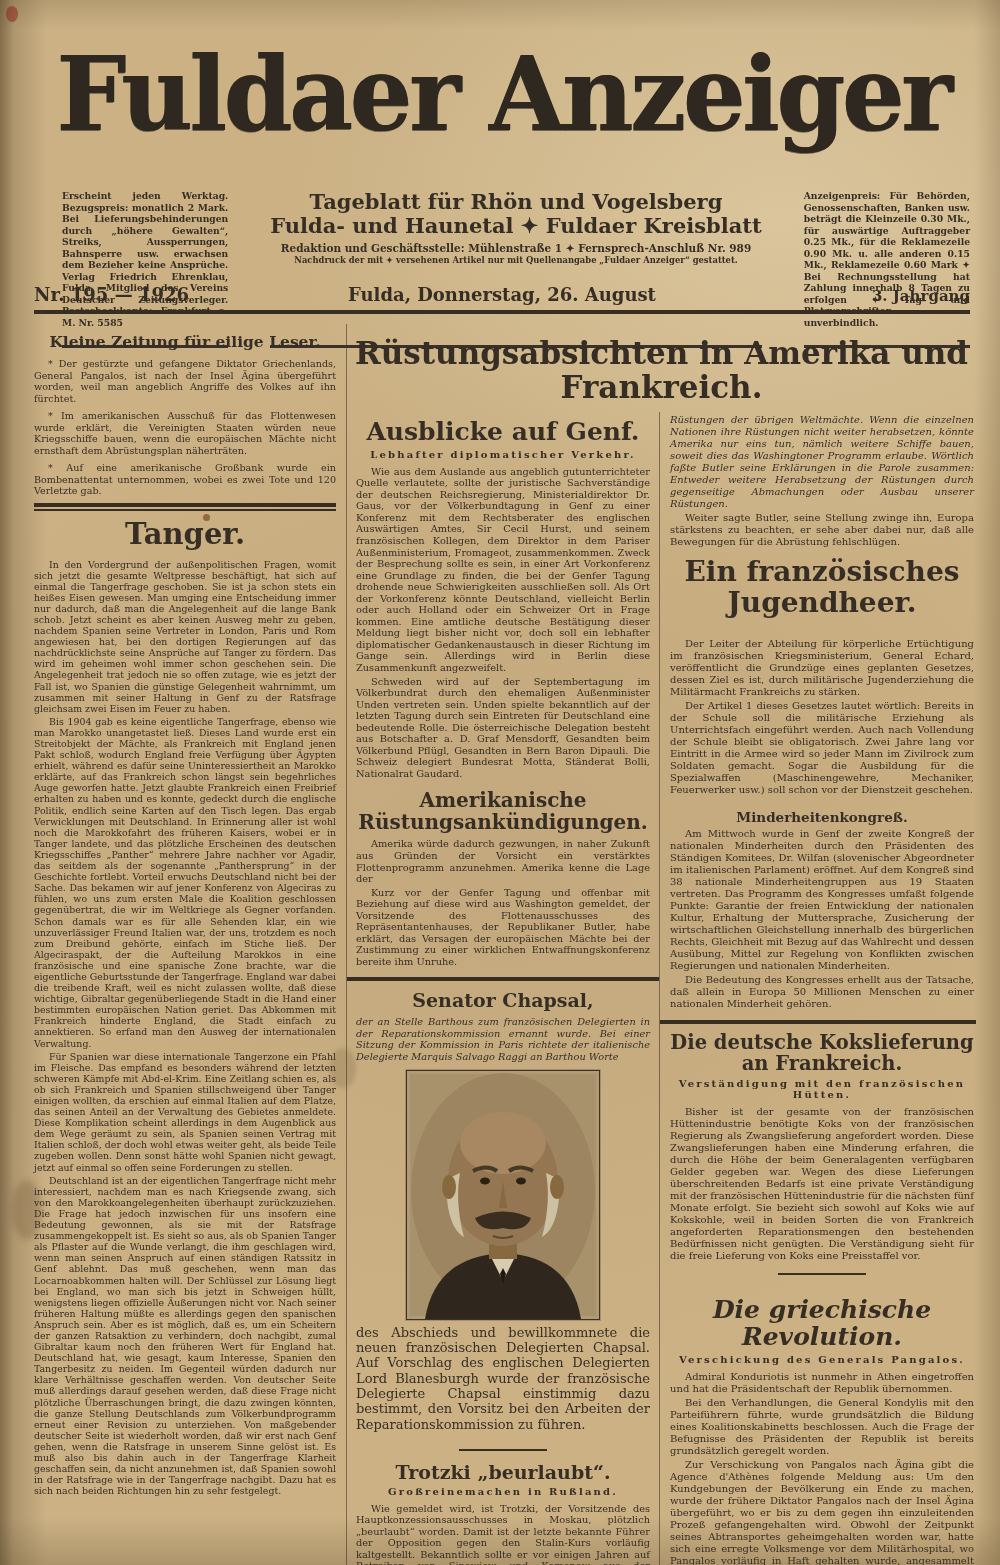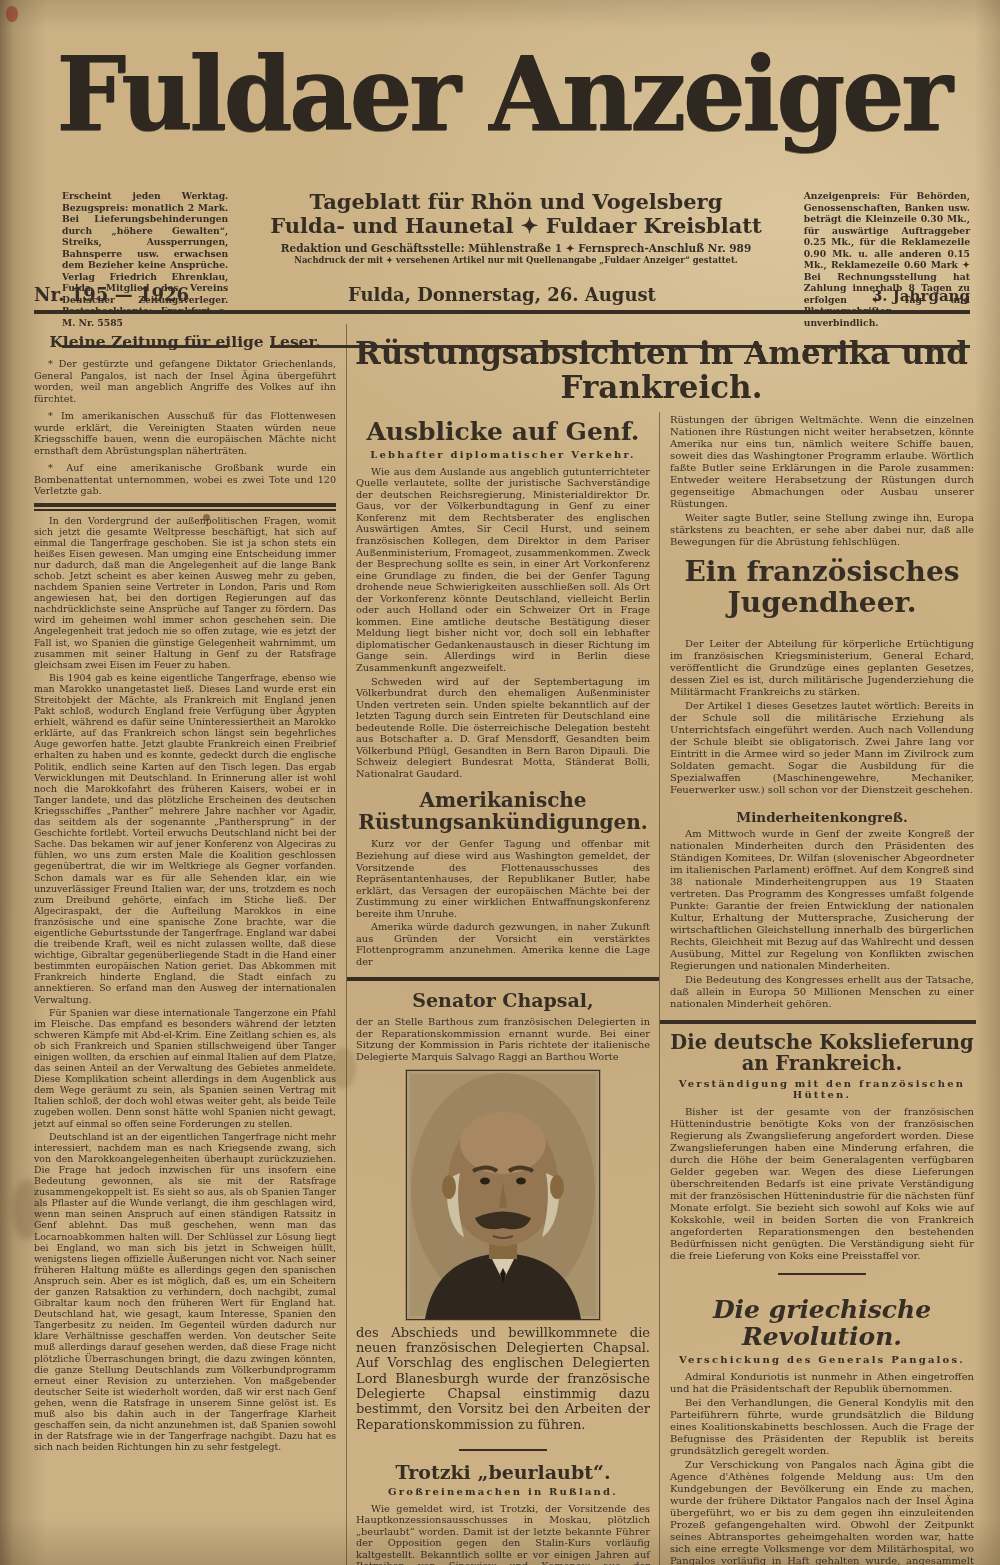--- a/index.html
+++ b/index.html
@@ -48,21 +48,21 @@
   .col1{width:316px;padding:6px 10px 0 4px;}
   .main-area{flex:1;display:flex;flex-direction:column;min-width:0;}
   .main-headline{font-size:31px;font-weight:bold;text-align:center;margin:12px 6px 8px;line-height:1.1;}
   .two-cols{flex:1;display:flex;min-height:0;}
   .col2{width:312px;padding:2px 9px 0 9px;}
   .col3{flex:1;padding:2px 2px 0 10px;}
   
   .body-text{font-size:9.8px;line-height:1.18;text-align:justify;text-indent:15px;margin:0 0 2px;}
   .col1 .tanger-p{font-size:9.4px;}
   .col3 .body-text{font-size:10px;line-height:1.2;}
-  .no-indent{text-indent:0;}
+  .no-indent{text-indent:0;font-style:italic;}
   .kz-title{font-size:15.5px;font-weight:bold;text-align:center;margin:2px 0 7px;}
   .kz-item{font-size:9.6px;line-height:1.2;text-align:justify;text-indent:14px;margin:0 0 6px;}
   .double-rule{height:2px;border-top:4px solid #362d23;border-bottom:2px solid #362d23;margin:6px 0 4px;}
   .tanger-title{font-size:29px;font-weight:bold;text-align:center;margin:6px 0 8px;}
   .sec-title{font-weight:bold;text-align:center;line-height:1.1;}
   .genf-title{font-size:25px;margin:4px 0 3px;}
   .spaced-sub{font-size:10px;font-weight:bold;letter-spacing:2.2px;text-align:center;margin:0 0 6px;}
   .usa-title{font-size:20px;margin:10px 0 5px;text-align:center;}
   .chapsal-title{font-size:19px;margin:9px 0 5px;}
   .trotzki-title{font-size:19px;margin:8px 0 3px;}
@@ -107,40 +107,41 @@
   </div>
 
   <div class="body">
 
     <div class="col col1">
       <h3 class="kz-title">Kleine Zeitung für eilige Leser.</h3>
       <p class="kz-item">* Der gestürzte und gefangene Diktator Griechenlands, General Pangalos, ist nach der Insel Ägina übergeführt worden, weil man angeblich Angriffe des Volkes auf ihn fürchtet.</p>
       <p class="kz-item">* Im amerikanischen Ausschuß für das Flottenwesen wurde erklärt, die Vereinigten Staaten würden neue Kriegsschiffe bauen, wenn die europäischen Mächte nicht ernsthaft dem Abrüstungsplan näherträten.</p>
       <p class="kz-item">* Auf eine amerikanische Großbank wurde ein Bombenattentat unternommen, wobei es zwei Tote und 120 Verletzte gab.</p>
       <div class="double-rule"></div>
+      <h2 class="tanger-title">Tanger.</h2>
       <p class="body-text tanger-p">In den Vordergrund der außenpolitischen Fragen, womit sich jetzt die gesamte Weltpresse beschäftigt, hat sich auf einmal die Tangerfrage geschoben. Sie ist ja schon stets ein heißes Eisen gewesen. Man umging eine Entscheidung immer nur dadurch, daß man die Angelegenheit auf die lange Bank schob. Jetzt scheint es aber keinen Ausweg mehr zu geben, nachdem Spanien seine Vertreter in London, Paris und Rom angewiesen hat, bei den dortigen Regierungen auf das nachdrücklichste seine Ansprüche auf Tanger zu fördern. Das wird im geheimen wohl immer schon geschehen sein. Die Angelegenheit trat jedoch nie so offen zutage, wie es jetzt der Fall ist, wo Spanien die günstige Gelegenheit wahrnimmt, um zusammen mit seiner Haltung in Genf zu der Ratsfrage gleichsam zwei Eisen im Feuer zu haben.</p>
       <p class="body-text tanger-p">Bis 1904 gab es keine eigentliche Tangerfrage, ebenso wie man Marokko unangetastet ließ. Dieses Land wurde erst ein Streitobjekt der Mächte, als Frankreich mit England jenen Pakt schloß, wodurch England freie Verfügung über Ägypten erhielt, während es dafür seine Uninteressiertheit an Marokko erklärte, auf das Frankreich schon längst sein begehrliches Auge geworfen hatte. Jetzt glaubte Frankreich einen Freibrief erhalten zu haben und es konnte, gedeckt durch die englische Politik, endlich seine Karten auf den Tisch legen. Das ergab Verwicklungen mit Deutschland. In Erinnerung aller ist wohl noch die Marokkofahrt des früheren Kaisers, wobei er in Tanger landete, und das plötzliche Erscheinen des deutschen Kriegsschiffes „Panther“ mehrere Jahre nachher vor Agadir, das seitdem als der sogenannte „Panthersprung“ in der Geschichte fortlebt. Vorteil erwuchs Deutschland nicht bei der Sache. Das bekamen wir auf jener Konferenz von Algeciras zu fühlen, wo uns zum ersten Male die Koalition geschlossen gegenübertrat, die wir im Weltkriege als Gegner vorfanden. Schon damals war es für alle Sehenden klar, ein wie unzuverlässiger Freund Italien war, der uns, trotzdem es noch zum Dreibund gehörte, einfach im Stiche ließ. Der Algeciraspakt, der die Aufteilung Marokkos in eine französische und eine spanische Zone brachte, war die eigentliche Geburtsstunde der Tangerfrage. England war dabei die treibende Kraft, weil es nicht zulassen wollte, daß diese wichtige, Gibraltar gegenüberliegende Stadt in die Hand einer bestimmten europäischen Nation geriet. Das Abkommen mit Frankreich hinderte England, die Stadt einfach zu annektieren. So erfand man den Ausweg der internationalen Verwaltung.</p>
       <p class="body-text tanger-p">Für Spanien war diese internationale Tangerzone ein Pfahl im Fleische. Das empfand es besonders während der letzten schweren Kämpfe mit Abd-el-Krim. Eine Zeitlang schien es, als ob sich Frankreich und Spanien stillschweigend über Tanger einigen wollten, da erschien auf einmal Italien auf dem Platze, das seinen Anteil an der Verwaltung des Gebietes anmeldete. Diese Komplikation scheint allerdings in dem Augenblick aus dem Wege geräumt zu sein, als Spanien seinen Vertrag mit Italien schloß, der doch wohl etwas weiter geht, als beide Teile zugeben wollen. Denn sonst hätte wohl Spanien nicht gewagt, jetzt auf einmal so offen seine Forderungen zu stellen.</p>
       <p class="body-text tanger-p">Deutschland ist an der eigentlichen Tangerfrage nicht mehr interessiert, nachdem man es nach Kriegsende zwang, sich von den Marokkoangelegenheiten überhaupt zurückzuziehen. Die Frage hat jedoch inzwischen für uns insofern eine Bedeutung gewonnen, als sie mit der Ratsfrage zusammengekoppelt ist. Es sieht so aus, als ob Spanien Tanger als Pflaster auf die Wunde verlangt, die ihm geschlagen wird, wenn man seinen Anspruch auf einen ständigen Ratssitz in Genf ablehnt. Das muß geschehen, wenn man das Locarnoabkommen halten will. Der Schlüssel zur Lösung liegt bei England, wo man sich bis jetzt in Schweigen hüllt, wenigstens liegen offizielle Äußerungen nicht vor. Nach seiner früheren Haltung müßte es allerdings gegen den spanischen Anspruch sein. Aber es ist möglich, daß es, um ein Scheitern der ganzen Ratsaktion zu verhindern, doch nachgibt, zumal Gibraltar kaum noch den früheren Wert für England hat. Deutschland hat, wie gesagt, kaum Interesse, Spanien den Tangerbesitz zu neiden. Im Gegenteil würden dadurch nur klare Verhältnisse geschaffen werden. Von deutscher Seite muß allerdings darauf gesehen werden, daß diese Frage nicht plötzliche Überraschungen bringt, die dazu zwingen könnten, die ganze Stellung Deutschlands zum Völkerbundprogramm erneut einer Revision zu unterziehen. Von maßgebender deutscher Seite ist wiederholt worden, daß wir erst nach Genf gehen, wenn die Ratsfrage in unserem Sinne gelöst ist. Es muß also bis dahin auch in der Tangerfrage Klarheit geschaffen sein, da nicht anzunehmen ist, daß Spanien sowohl in der Ratsfrage wie in der Tangerfrage nachgibt. Dazu hat es sich nach beiden Richtungen hin zu sehr festgelegt.</p>
     </div>
 
     <div class="vrule"></div>
 
     <div class="main-area">
       <h2 class="main-headline">Rüstungsabsichten in Amerika und Frankreich.</h2>
       <div class="two-cols">
 
         <div class="col col2">
           <h3 class="sec-title genf-title">Ausblicke auf Genf.</h3>
           <div class="spaced-sub">Lebhafter diplomatischer Verkehr.</div>
           <p class="body-text">Wie aus dem Auslande aus angeblich gutunterrichteter Quelle verlautete, sollte der juristische Sachverständige der deutschen Reichsregierung, Ministerialdirektor Dr. Gaus, vor der Völkerbundtagung in Genf zu einer Konferenz mit dem Rechtsberater des englischen Auswärtigen Amtes, Sir Cecil Hurst, und seinem französischen Kollegen, dem Direktor in dem Pariser Außenministerium, Fromageot, zusammenkommen. Zweck der Besprechung sollte es sein, in einer Art Vorkonferenz eine Grundlage zu finden, die bei der Genfer Tagung drohende neue Schwierigkeiten ausschließen soll. Als Ort der Vorkonferenz könnte Deutschland, vielleicht Berlin oder auch Holland oder ein Schweizer Ort in Frage kommen. Eine amtliche deutsche Bestätigung dieser Meldung liegt bisher nicht vor, doch soll ein lebhafter diplomatischer Gedankenaustausch in dieser Richtung im Gange sein. Allerdings wird in Berlin diese Zusammenkunft angezweifelt.</p>
           <p class="body-text">Schweden wird auf der Septembertagung im Völkerbundrat durch den ehemaligen Außenminister Unden vertreten sein. Unden spielte bekanntlich auf der letzten Tagung durch sein Eintreten für Deutschland eine bedeutende Rolle. Die österreichische Delegation besteht aus Botschafter a. D. Graf Mensdorff, Gesandten beim Völkerbund Pflügl, Gesandten in Bern Baron Dipauli. Die Schweiz delegiert Bundesrat Motta, Ständerat Bolli, Nationalrat Gaudard.</p>
           <h3 class="sec-title usa-title">Amerikanische Rüstungsankündigungen.</h3>
+          <p class="body-text">Amerika würde dadurch gezwungen, in naher Zukunft aus Gründen der Vorsicht ein verstärktes Flottenprogramm anzunehmen. Amerika kenne die Lage der</p>
           <p class="body-text">Kurz vor der Genfer Tagung und offenbar mit Beziehung auf diese wird aus Washington gemeldet, der Vorsitzende des Flottenausschusses des Repräsentantenhauses, der Republikaner Butler, habe erklärt, das Versagen der europäischen Mächte bei der Zustimmung zu einer wirklichen Entwaffnungskonferenz bereite ihm Unruhe.</p>
-          <p class="body-text">Amerika würde dadurch gezwungen, in naher Zukunft aus Gründen der Vorsicht ein verstärktes Flottenprogramm anzunehmen. Amerika kenne die Lage der</p>
           <div class="thick-rule"></div>
           <h3 class="sec-title chapsal-title">Senator Chapsal,</h3>
           <p class="body-text no-indent">der an Stelle Barthous zum französischen Delegierten in der Reparationskommission ernannt wurde. Bei einer Sitzung der Kommission in Paris richtete der italienische Delegierte Marquis Salvago Raggi an Barthou Worte</p>
           <div class="photo-frame">
             <svg width="192" height="248" viewBox="0 0 192 248" xmlns="http://www.w3.org/2000/svg">
               <rect width="192" height="248" fill="#b09b74"></rect>
               <rect x="3" y="3" width="186" height="242" fill="#a8926b"></rect>
               <ellipse cx="96" cy="120" rx="92" ry="118" fill="#9b835f" opacity="0.85"></ellipse>
               <path d="M18 248 C26 200 58 184 96 182 C134 184 166 200 174 248 Z" fill="#2f271e"></path>
               <path d="M84 186 L96 210 L108 186 Z" fill="#d8ccb0"></path>

